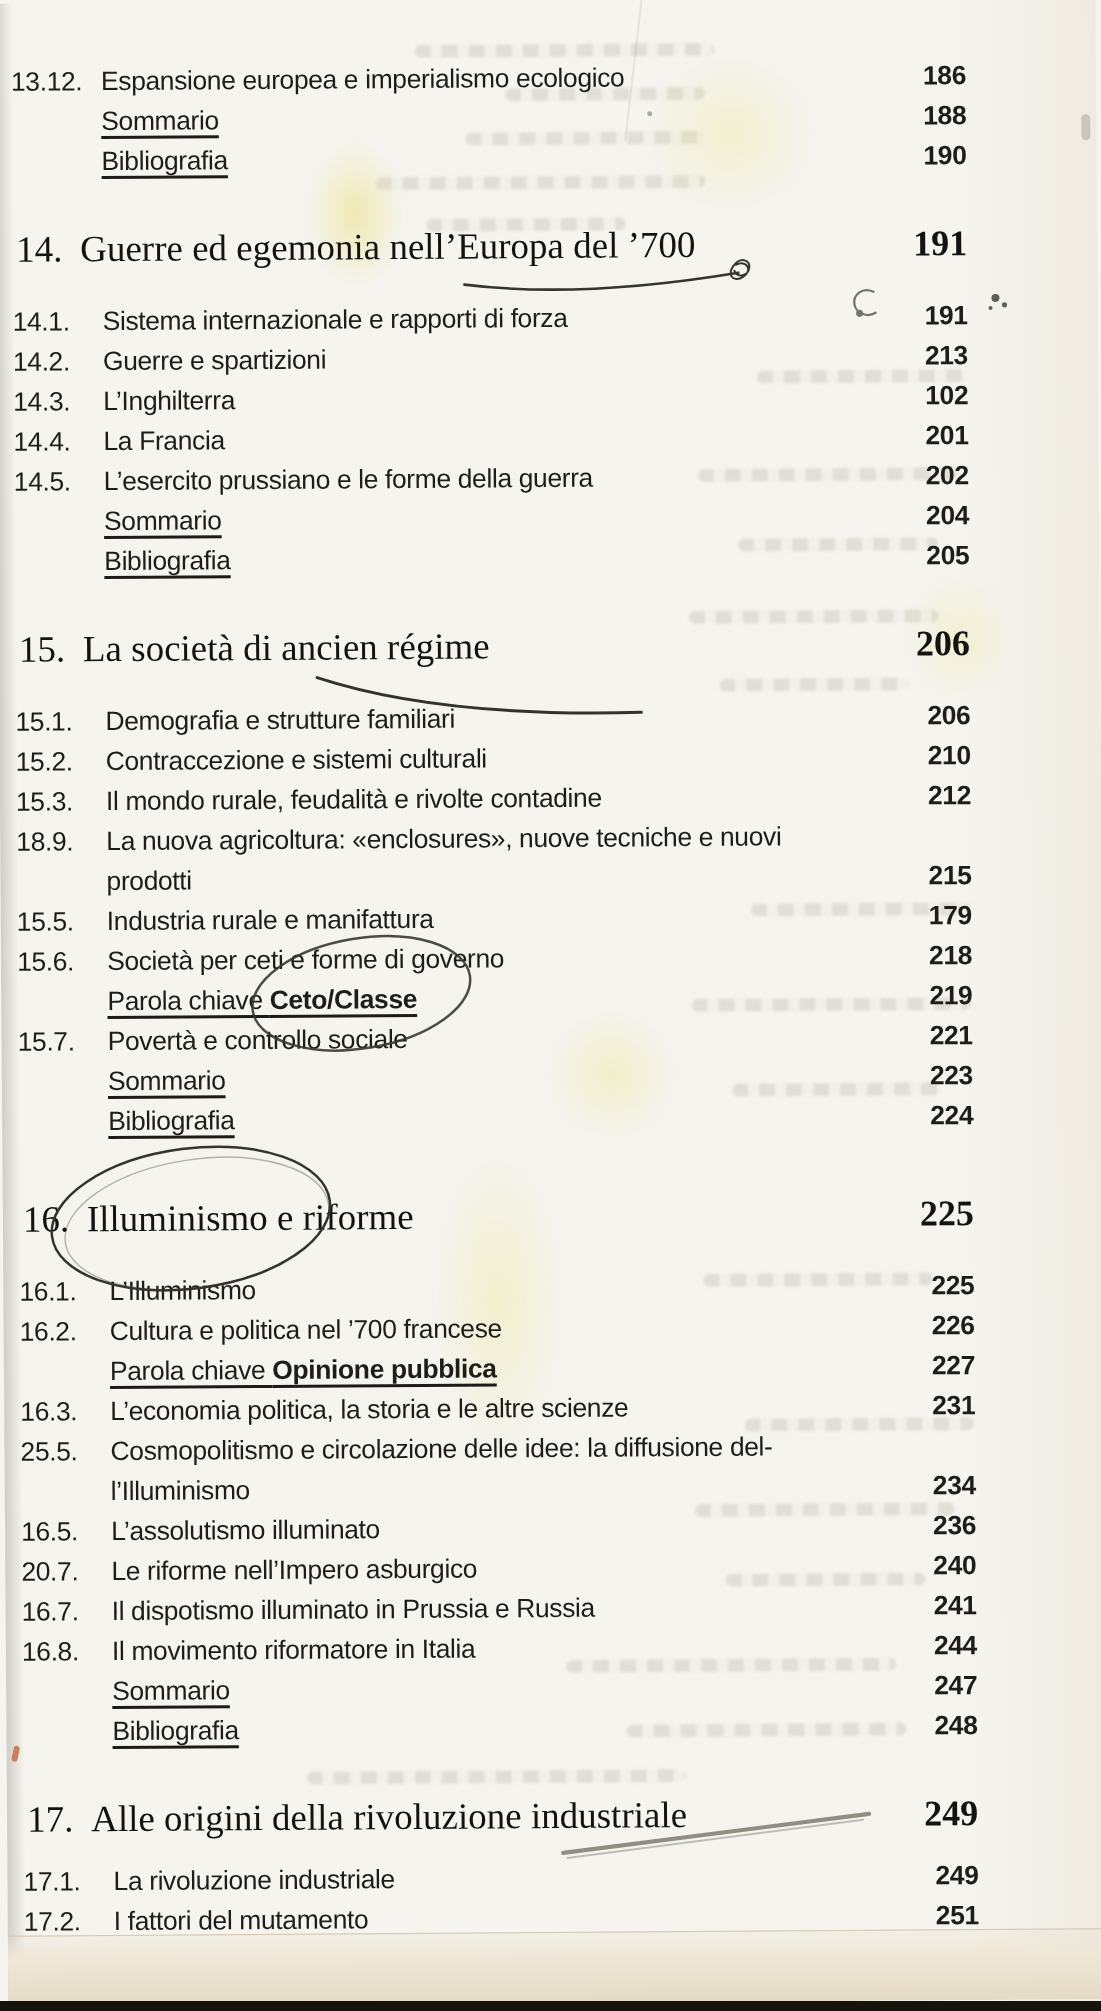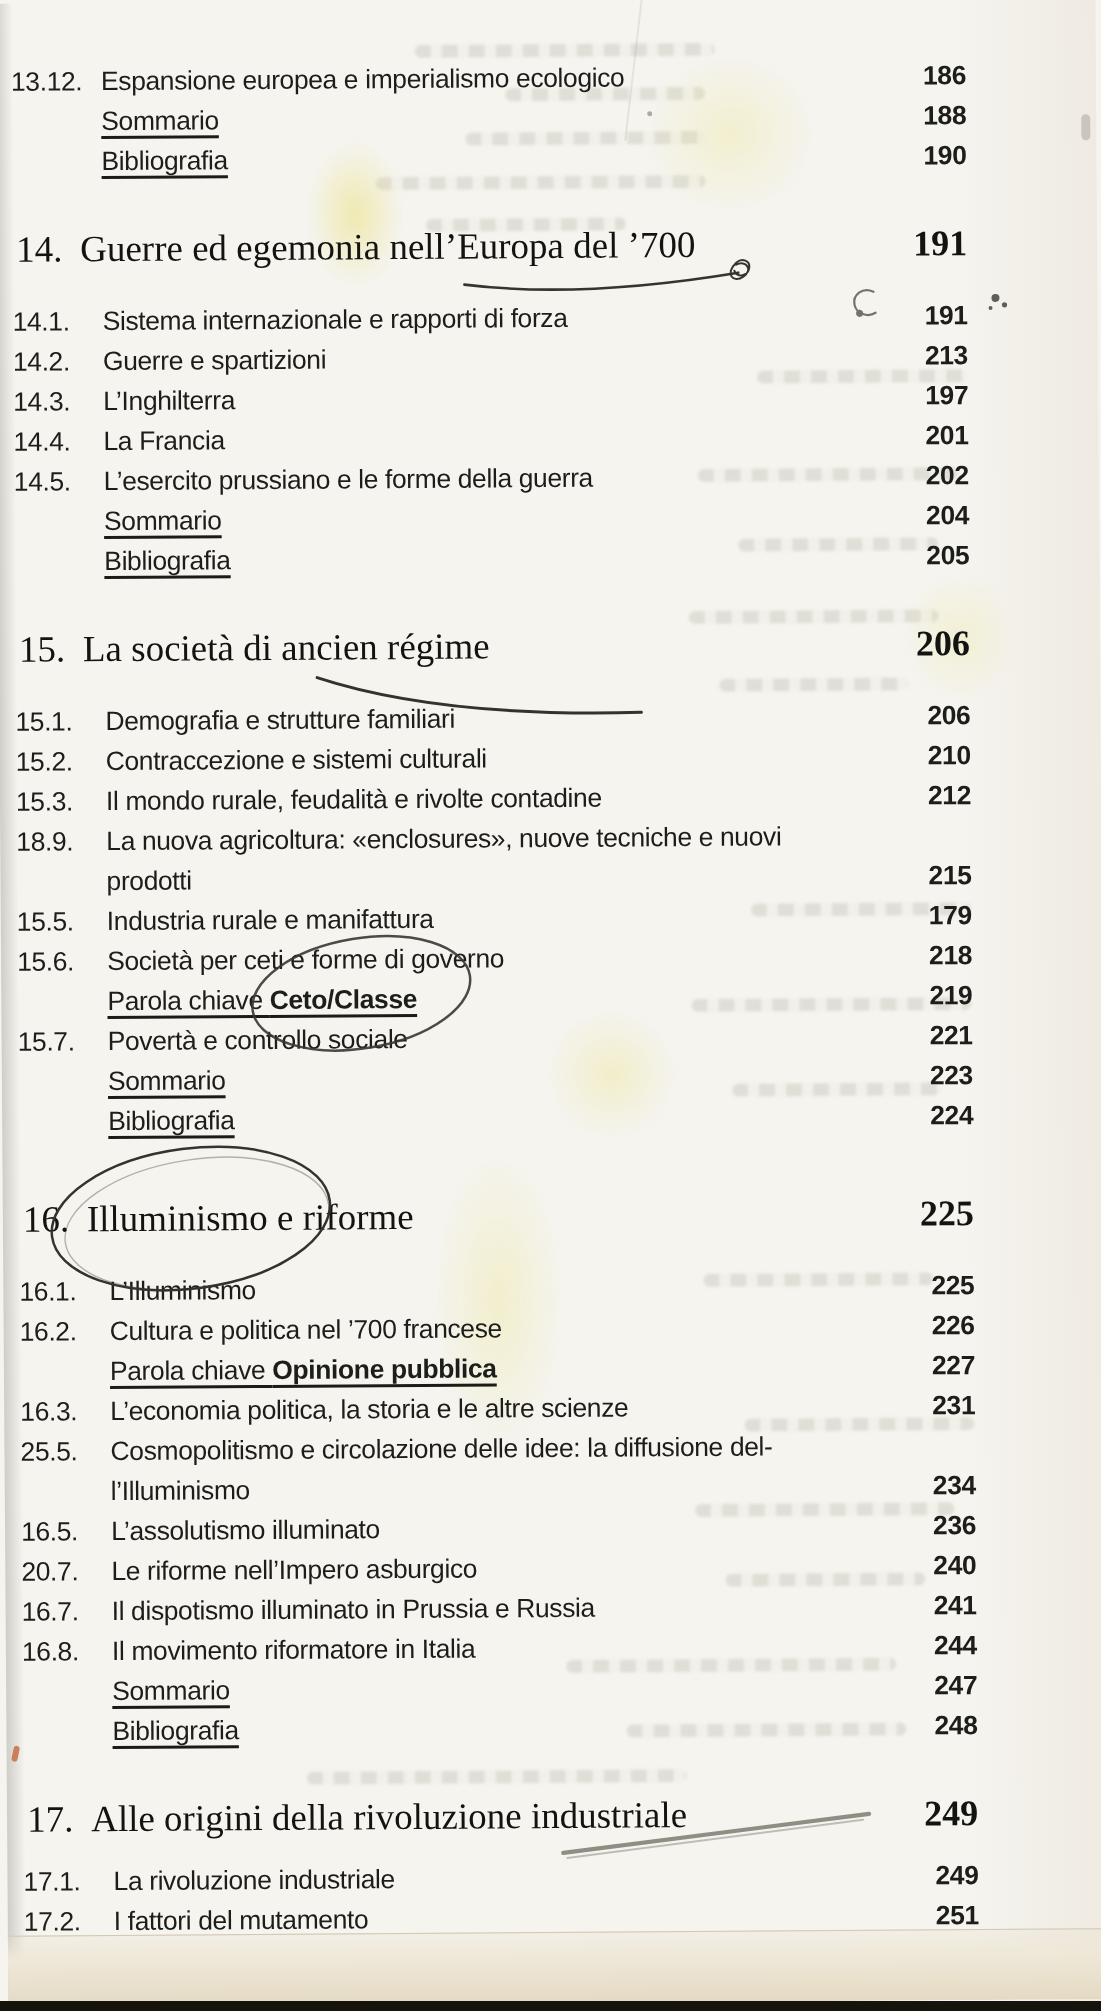--- a/index.html
+++ b/index.html
@@ -109,21 +109,21 @@
         <span class="pg">191</span>
       </div>
       <div class="row entry">
         <span class="num">14.2.</span>
         <span class="title">Guerre e spartizioni</span>
         <span class="pg">213</span>
       </div>
       <div class="row entry">
         <span class="num">14.3.</span>
         <span class="title">L’Inghilterra</span>
-        <span class="pg">197</span>
+        <span class="pg">102</span>
       </div>
       <div class="row entry">
         <span class="num">14.4.</span>
         <span class="title">La Francia</span>
         <span class="pg">201</span>
       </div>
       <div class="row entry">
         <span class="num">14.5.</span>
         <span class="title">L’esercito prussiano e le forme della guerra</span>
         <span class="pg">202</span>

